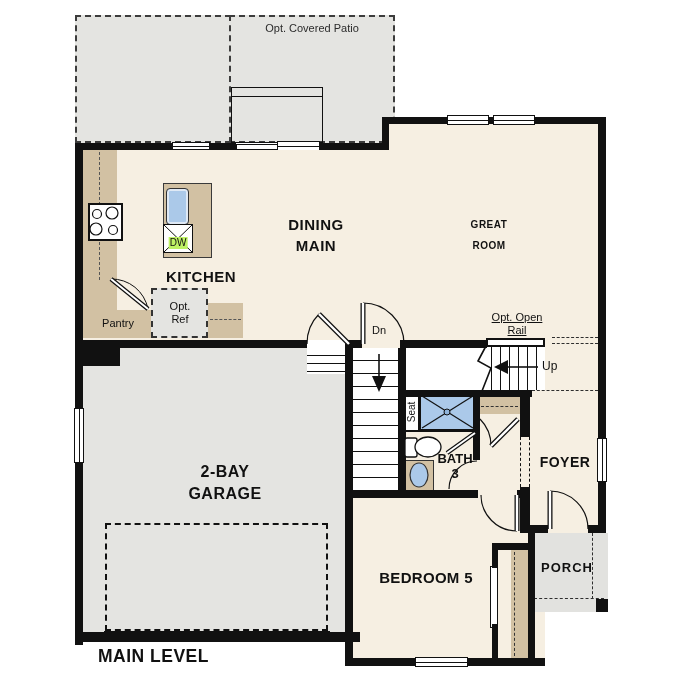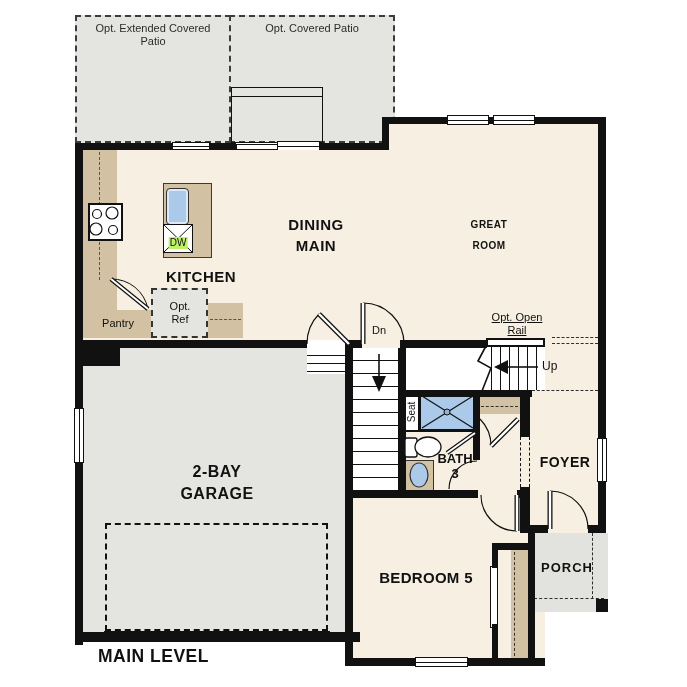--- a/index.html
+++ b/index.html
@@ -198,29 +198,27 @@
     </g>
 
     <line x1="379" y1="354" x2="379" y2="378" stroke="#111" stroke-width="1.6"></line>
     <polygon points="372,376 386,376 379,392" fill="#111"></polygon>
     <line x1="508" y1="367" x2="538" y2="367" stroke="#111" stroke-width="1.6"></line>
     <polygon points="494,367 508,360 508,374" fill="#111"></polygon>
 
     <polyline points="486,346 478,361 491,368 482,391" fill="none" stroke="#111" stroke-width="1.6"></polyline>
   </svg>
 
-  <div class="lbl" style="left:153px;top:22px;font-size:11px;color:#2b2b2b;">Opt. Extended Covered
-Patio</div>
   <div class="lbl" style="left:312px;top:22px;font-size:11px;color:#2b2b2b;">Opt. Covered Patio</div>
   <div class="lbl b" style="left:316px;top:214px;font-size:15px;line-height:21px;letter-spacing:.5px;">DINING
 MAIN</div>
   <div class="lbl b" style="left:489px;top:214px;font-size:10px;line-height:21px;letter-spacing:.5px;">GREAT
 ROOM</div>
   <div class="lbl b" style="left:201px;top:268px;font-size:15px;letter-spacing:.5px;">KITCHEN</div>
-  <div class="lbl b" style="left:217px;top:461px;font-size:16px;line-height:22px;letter-spacing:.5px;">2-BAY
+  <div class="lbl b" style="left:225px;top:461px;font-size:16px;line-height:22px;letter-spacing:.5px;">2-BAY
 GARAGE</div>
   <div class="lbl b" style="left:426px;top:569px;font-size:15px;letter-spacing:.3px;">BEDROOM 5</div>
   <div class="lbl b" style="left:455px;top:451px;font-size:13px;line-height:15px;">BATH
 3</div>
   <div class="lbl b" style="left:565px;top:454px;font-size:14px;letter-spacing:.5px;">FOYER</div>
   <div class="lbl b" style="left:567px;top:561px;font-size:13px;letter-spacing:1px;">PORCH</div>
   <div class="lbl" style="left:118px;top:317px;font-size:11px;">Pantry</div>
   <div class="lbl" style="left:180px;top:300px;font-size:11px;line-height:13px;">Opt.
 Ref</div>
   <div class="lbl" style="left:517px;top:311px;font-size:11px;line-height:13px;text-decoration:underline;">Opt. Open

